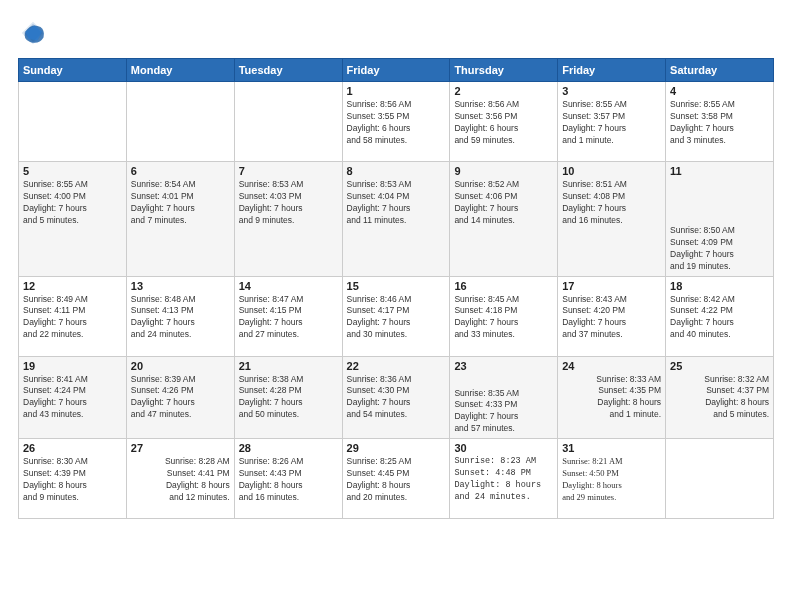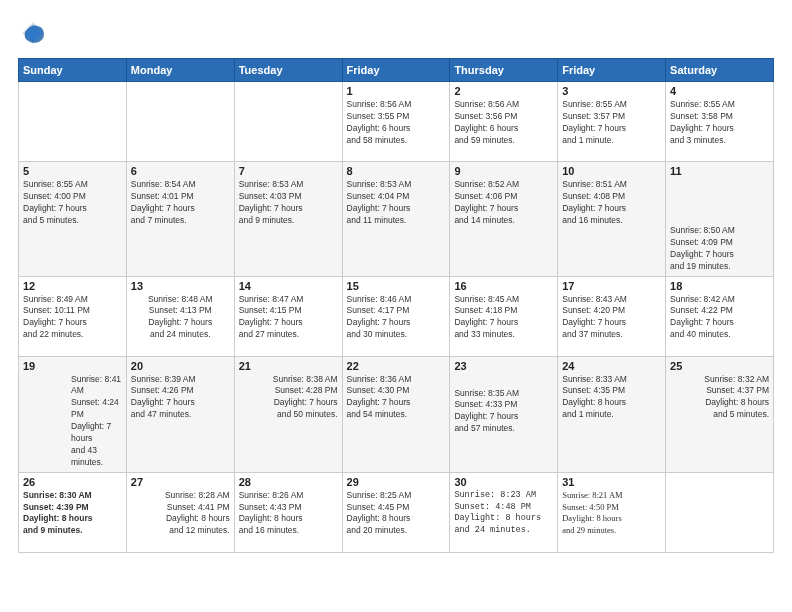--- a/index.html
+++ b/index.html
@@ -218,27 +218,27 @@
             <div class="day-info" style="white-space: pre-line; margin-top: 48px;">Sunrise: 8:50 AM
 Sunset: 4:09 PM
 Daylight: 7 hours
 and 19 minutes.</div>
           </td>
         </tr>
         <tr>
           <td>
             <span class="day-num">12</span>
             <div class="day-info" style="white-space: pre-line;">Sunrise: 8:49 AM
-Sunset: 10:11 PM
+Sunset: 4:11 PM
 Daylight: 7 hours
 and 22 minutes.</div>
           </td>
           <td>
             <span class="day-num">13</span>
-            <div class="day-info" style="white-space: pre-line; text-align: center;">Sunrise: 8:48 AM
+            <div class="day-info" style="white-space: pre-line;">Sunrise: 8:48 AM
 Sunset: 4:13 PM
 Daylight: 7 hours
 and 24 minutes.</div>
           </td>
           <td>
             <span class="day-num">14</span>
             <div class="day-info" style="white-space: pre-line;">Sunrise: 8:47 AM
 Sunset: 4:15 PM
 Daylight: 7 hours
 and 27 minutes.</div>
@@ -268,72 +268,72 @@
             <span class="day-num">18</span>
             <div class="day-info" style="white-space: pre-line;">Sunrise: 8:42 AM
 Sunset: 4:22 PM
 Daylight: 7 hours
 and 40 minutes.</div>
           </td>
         </tr>
         <tr>
           <td>
             <span class="day-num">19</span>
-            <div class="day-info" style="white-space: pre-line; margin-left: 48px;">Sunrise: 8:41 AM
+            <div class="day-info" style="white-space: pre-line;">Sunrise: 8:41 AM
 Sunset: 4:24 PM
 Daylight: 7 hours
 and 43 minutes.</div>
           </td>
           <td>
             <span class="day-num">20</span>
             <div class="day-info" style="white-space: pre-line;">Sunrise: 8:39 AM
 Sunset: 4:26 PM
 Daylight: 7 hours
 and 47 minutes.</div>
           </td>
           <td>
             <span class="day-num">21</span>
-            <div class="day-info" style="white-space: pre-line; text-align: right;">Sunrise: 8:38 AM
+            <div class="day-info" style="white-space: pre-line;">Sunrise: 8:38 AM
 Sunset: 4:28 PM
 Daylight: 7 hours
 and 50 minutes.</div>
           </td>
           <td>
             <span class="day-num">22</span>
             <div class="day-info" style="white-space: pre-line;">Sunrise: 8:36 AM
 Sunset: 4:30 PM
 Daylight: 7 hours
 and 54 minutes.</div>
           </td>
           <td>
             <span class="day-num">23</span>
             <div class="day-info" style="white-space: pre-line; margin-top: 16px;">Sunrise: 8:35 AM
 Sunset: 4:33 PM
 Daylight: 7 hours
 and 57 minutes.</div>
           </td>
           <td>
             <span class="day-num">24</span>
-            <div class="day-info" style="white-space: pre-line;">Sunrise: 8:33 AM
+            <div class="day-info" style="white-space: pre-line; text-align: right;">Sunrise: 8:33 AM
 Sunset: 4:35 PM
 Daylight: 8 hours
 and 1 minute.</div>
           </td>
           <td>
             <span class="day-num">25</span>
             <div class="day-info" style="white-space: pre-line; text-align: right;">Sunrise: 8:32 AM
 Sunset: 4:37 PM
 Daylight: 8 hours
 and 5 minutes.</div>
           </td>
         </tr>
         <tr>
           <td>
             <span class="day-num">26</span>
-            <div class="day-info" style="white-space: pre-line; font-weight: bold;">Sunrise: 8:30 AM
+            <div class="day-info" style="white-space: pre-line;">Sunrise: 8:30 AM
 Sunset: 4:39 PM
 Daylight: 8 hours
 and 9 minutes.</div>
           </td>
           <td>
             <span class="day-num">27</span>
             <div class="day-info" style="white-space: pre-line; text-align: right;">Sunrise: 8:28 AM
 Sunset: 4:41 PM
 Daylight: 8 hours
 and 12 minutes.</div>

